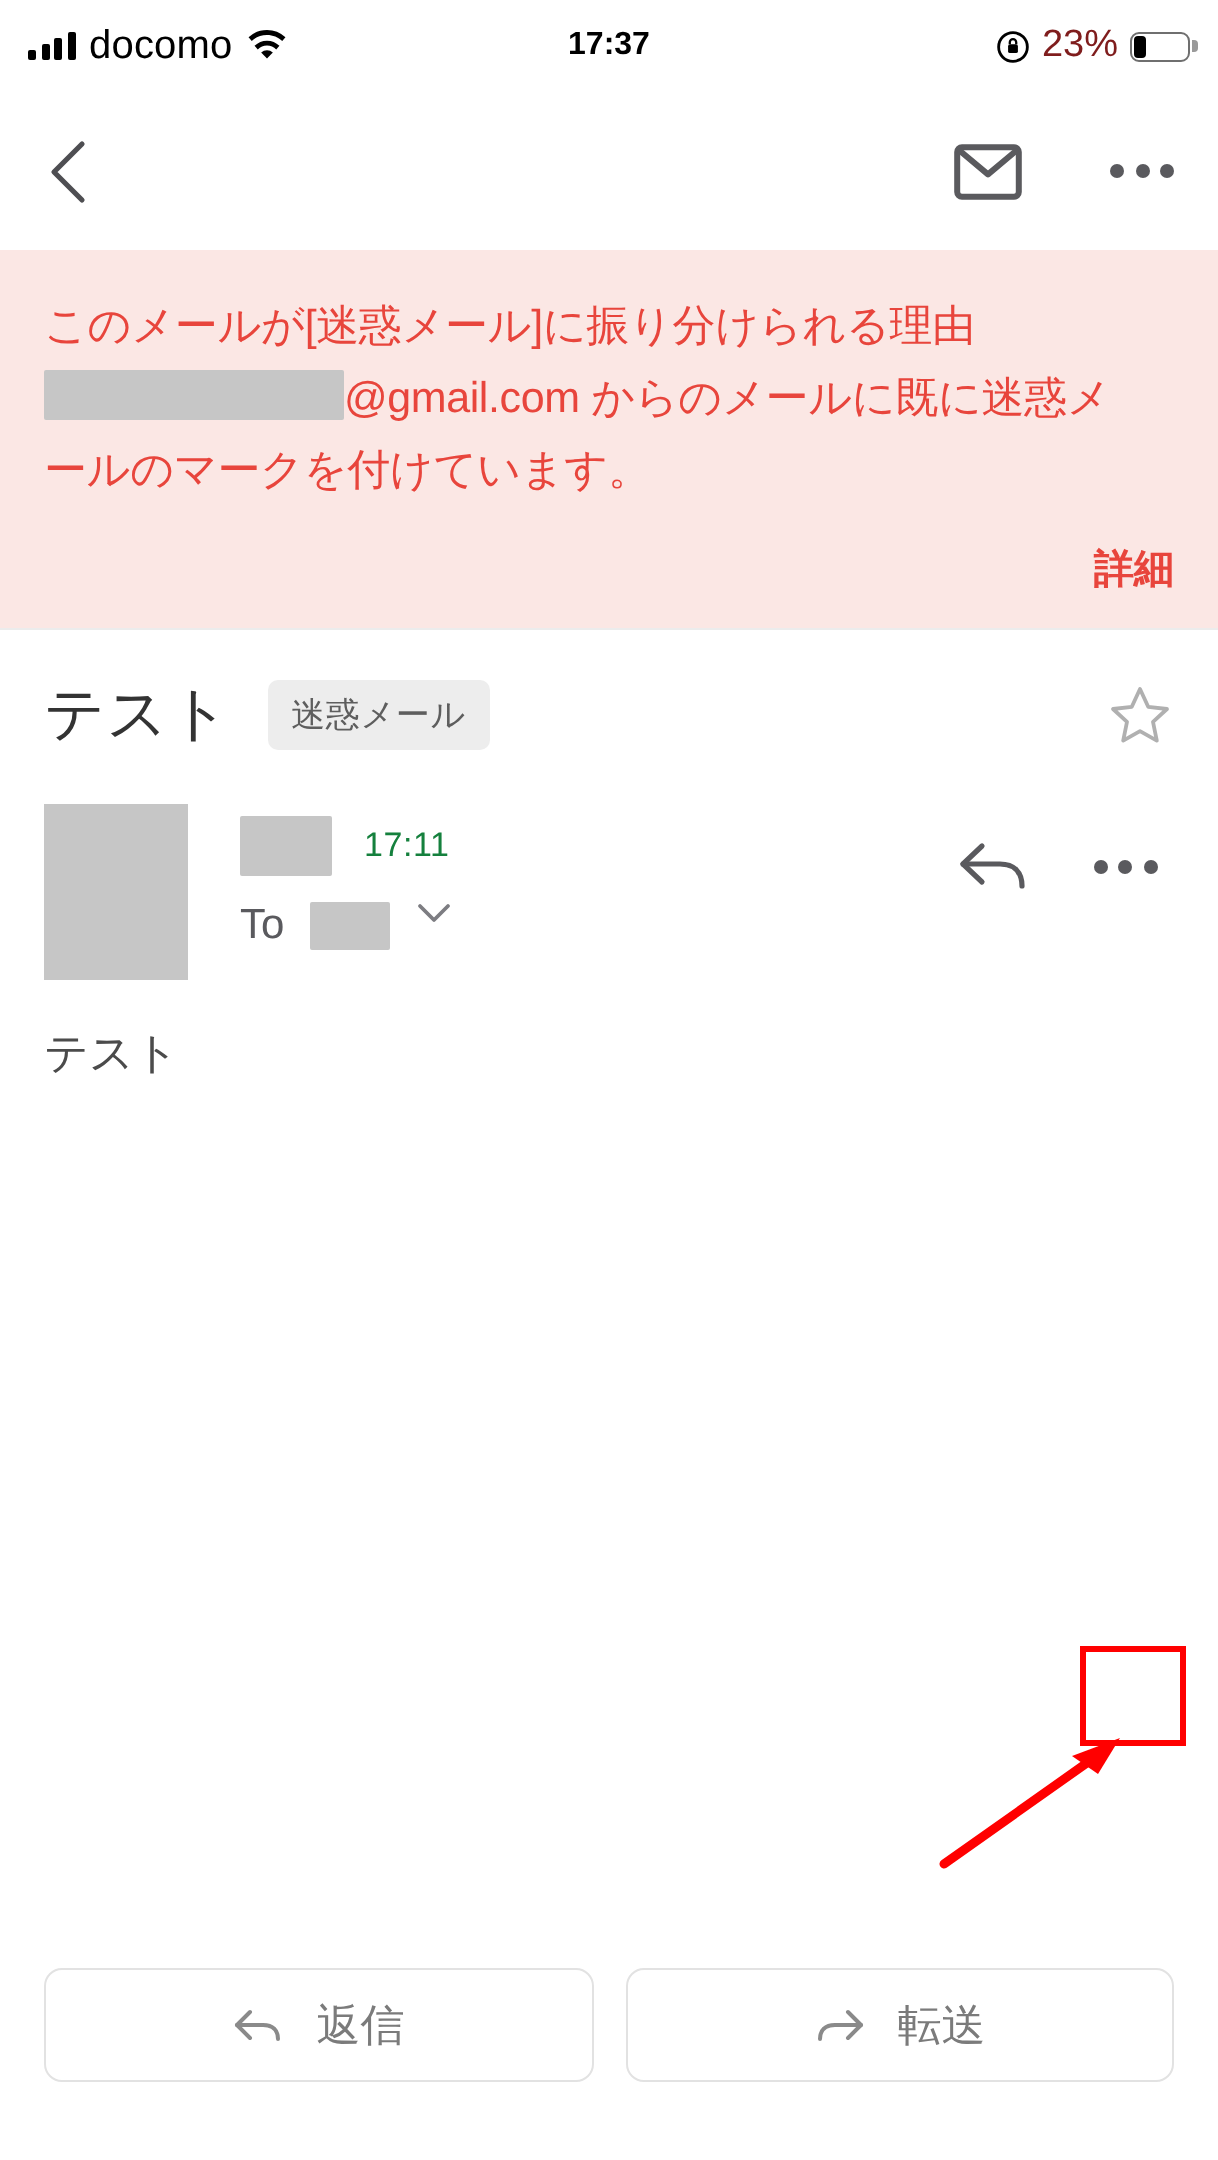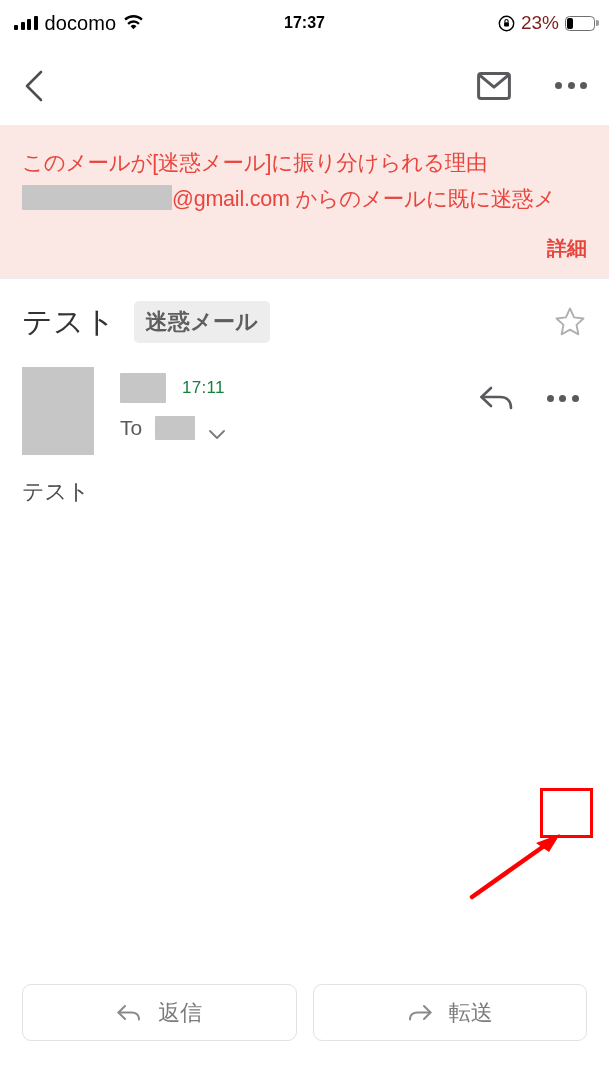--- a/index.html
+++ b/index.html
@@ -97,37 +97,37 @@
   .subject-row {
     display:flex; align-items:center;
     padding:22px 22px 10px 22px;
     gap:18px;
   }
   .subject-text {
     font-size:30px; color:#333; letter-spacing:.5px;
   }
   .spam-badge {
     background:#ededed; color:#5e5e5e;
-    font-size:22px; font-weight:bold;
+    font-size:17px; font-weight:normal;
     padding:6px 12px; border-radius:5px;
     letter-spacing:.3px;
   }
   .star-wrap { margin-left:auto; }
   .star { width:34px; height:34px; display:block; }
 
   
   .sender-row {
     display:flex; padding:14px 22px 0 22px; position:relative;
   }
   .avatar { width:72px; height:88px; background:#c6c6c6; flex:none; }
   .sender-meta { margin-left:26px; padding-top:6px; }
   .sender-line1 { display:flex; align-items:center; gap:16px; }
   .redact-name { width:46px; height:30px; }
   .sent-time { font-size:17px; color:#15803d; letter-spacing:.3px; }
-  .sender-line2 { display:flex; align-items:flex-end; gap:13px; margin-top:13px; }
+  .sender-line2 { display:flex; align-items:flex-start; gap:13px; margin-top:13px; }
   .to-label { font-size:21px; color:#5a5a5e; }
   .redact-to { width:40px; height:24px; }
   .chev-down { width:18px; height:11px; display:block; }
 
   .sender-actions {
     margin-left:auto; display:flex; align-items:flex-start;
     gap:22px; padding-top:16px;
   }
   .reply-arrow { width:38px; height:30px; display:block; }
   .more-btn {
@@ -231,20 +231,21 @@
       <span></span>
     </div>
   </div>
 </div>
 
 <div class="spam-banner">
   <div class="spam-line">このメールが[迷惑メール]に振り分けられる理由</div>
   <div class="spam-line">
     <span class="redact redact-mail"></span><span>@gmail.com からのメールに既に迷惑メ</span>
   </div>
+  <div class="spam-line">ールのマークを付けています。</div>
   <div class="spam-detail-row">
     <span class="spam-detail">詳細</span>
   </div>
 </div>
 
 <div class="subject-row">
   <span class="subject-text">テスト</span>
   <span class="spam-badge">迷惑メール</span>
   <span class="star-wrap">
     <svg class="star" viewBox="0 0 34 34">

